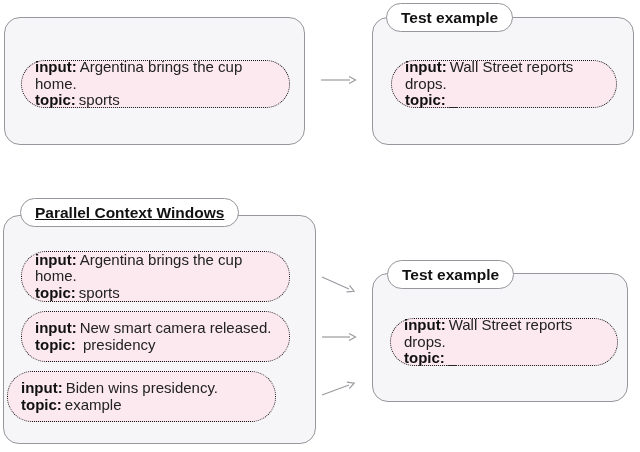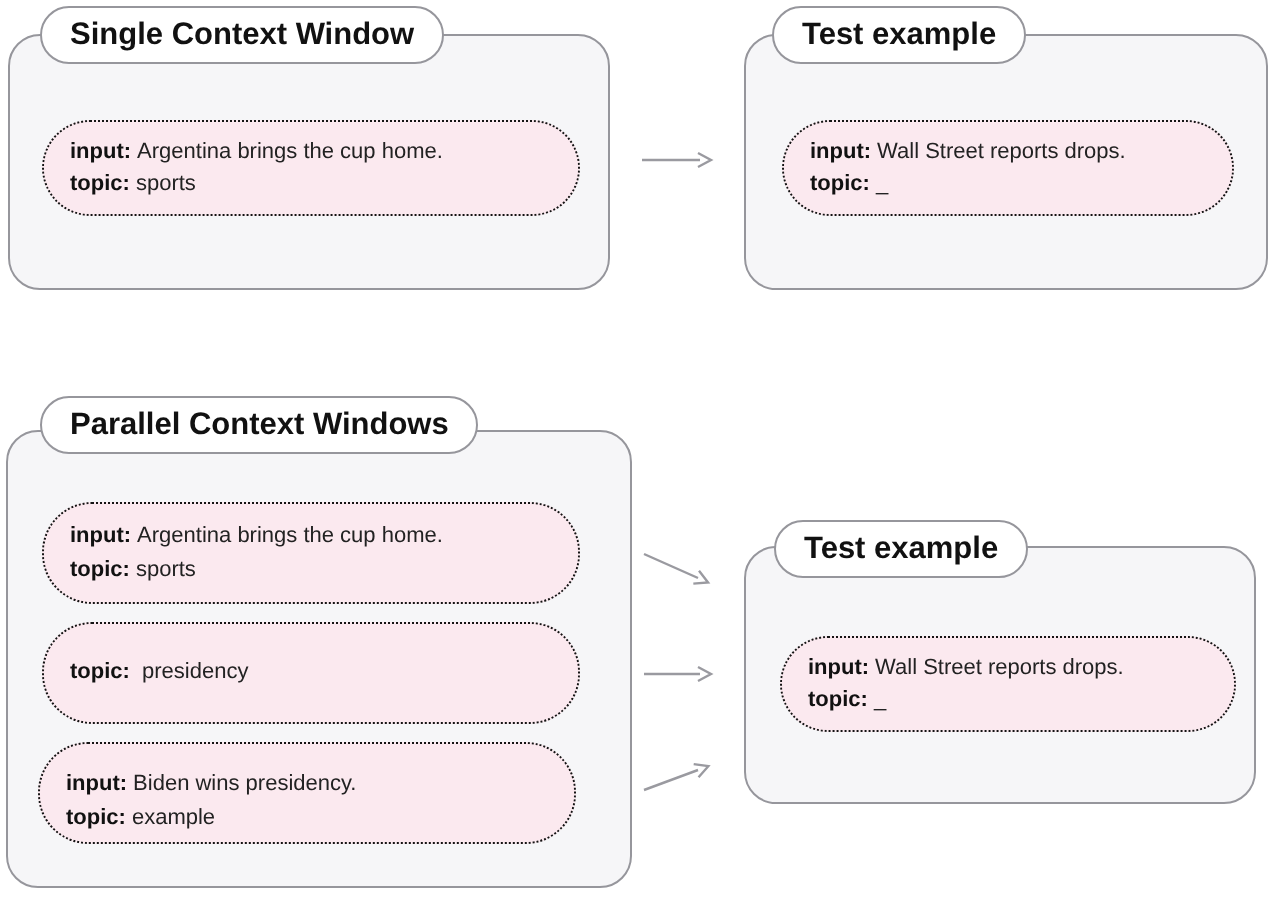--- a/index.html
+++ b/index.html
@@ -30,38 +30,35 @@
   }
   .example-pill {
     position:absolute;
     display:flex;
     flex-direction:column;
     justify-content:center;
     background:#fbe9ef;
     border:1.6px dotted #141414;
     border-radius:25px;
     padding:4px 12px 4px 13px;
-    font-size:11px;
+    font-size:15px;
     line-height:16.5px;
     z-index:1;
   }
   .example-line { white-space:nowrap; }
   .lbl { font-weight:700; color:#111111; margin-right:3px; }
   .val { color:#222222; white-space:pre-wrap; }
   .arrow { position:absolute; z-index:1; }
 </style>
 </head>
 <body>
 
 <div class="page">
 
   <div class="group-box" style="left:4px; top:17px; width:301px; height:128px;"></div>
-  <div class="title-pill" style="left:20px; top:3px;">
-    <span>Single Context Window</span>
-  </div>
   <div class="example-pill" style="left:21px; top:60px; width:269px; height:48px;">
     <div class="example-line">
       <span class="lbl">input:</span><span class="val">Argentina brings the cup home.</span>
     </div>
     <div class="example-line">
       <span class="lbl">topic:</span><span class="val">sports</span>
     </div>
   </div>
 
   <svg class="arrow" style="left:319px; top:72px;" width="40" height="16" viewBox="0 0 40 16">
@@ -80,40 +77,43 @@
   <div class="example-pill" style="left:391px; top:60px; width:226px; height:48px;">
     <div class="example-line">
       <span class="lbl">input:</span><span class="val">Wall Street reports drops.</span>
     </div>
     <div class="example-line">
       <span class="lbl">topic:</span><span class="val">_</span>
     </div>
   </div>
 
   <div class="group-box" style="left:3px; top:215px; width:313px; height:229px;"></div>
-  <div class="title-pill" style="left:20px; top:198px;">
+  <div class="title-pill" style="left:20px; top:198px;text-decoration:underline;">
     <span>Parallel Context Windows</span>
   </div>
 
   <div class="example-pill" style="left:21px; top:251px; width:269px; height:51px;">
     <div class="example-line">
       <span class="lbl">input:</span><span class="val">Argentina brings the cup home.</span>
     </div>
     <div class="example-line">
       <span class="lbl">topic:</span><span class="val">sports</span>
     </div>
   </div>
 
   <div class="example-pill" style="left:21px; top:311px; width:269px; height:51px;">
     <div class="example-line">
+      <span class="lbl">input:</span><span class="val">New smart camera released.</span>
+    </div>
+    <div class="example-line">
       <span class="lbl">topic:</span><span class="val"> presidency</span>
     </div>
   </div>
 
-  <div class="example-pill" style="left:19px; top:371px; width:269px; height:51px;justify-content:flex-end;">
+  <div class="example-pill" style="left:7px; top:371px; width:269px; height:51px;">
     <div class="example-line">
       <span class="lbl">input:</span><span class="val">Biden wins presidency.</span>
     </div>
     <div class="example-line">
       <span class="lbl">topic:</span><span class="val">example</span>
     </div>
   </div>
 
   <svg class="arrow" style="left:318px; top:271px;" width="44" height="26" viewBox="0 0 44 26">
     <defs>

